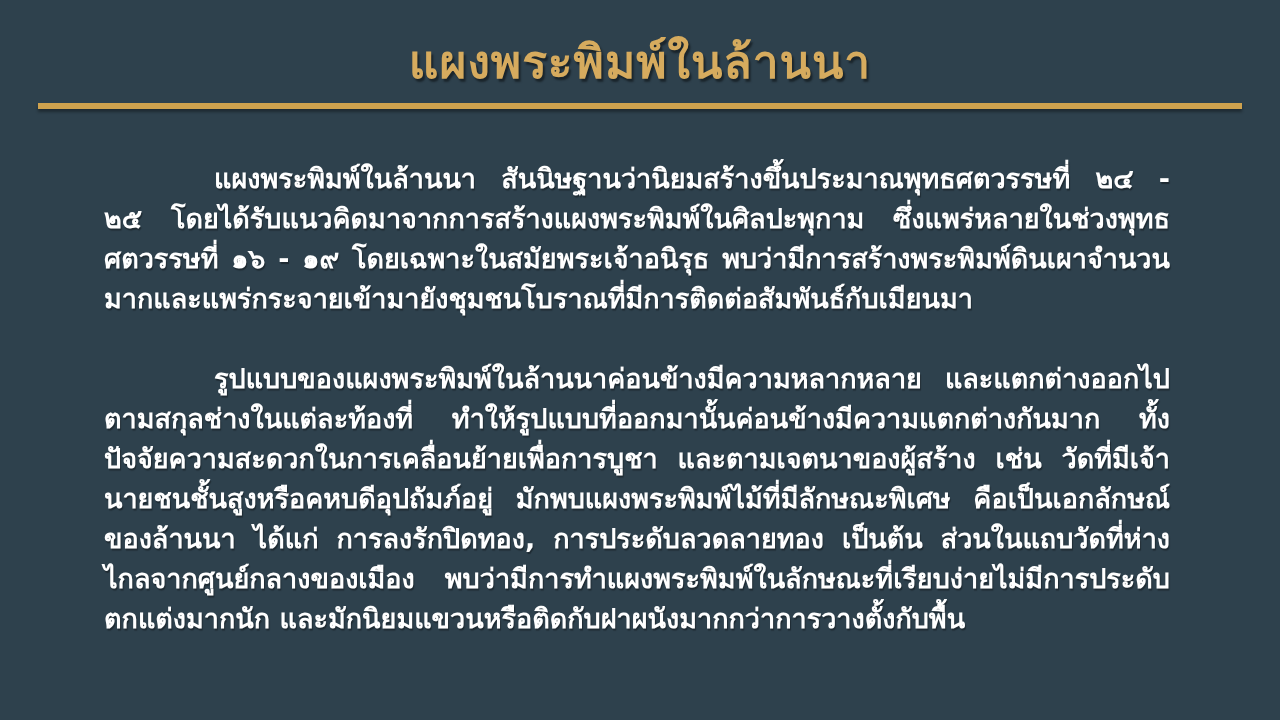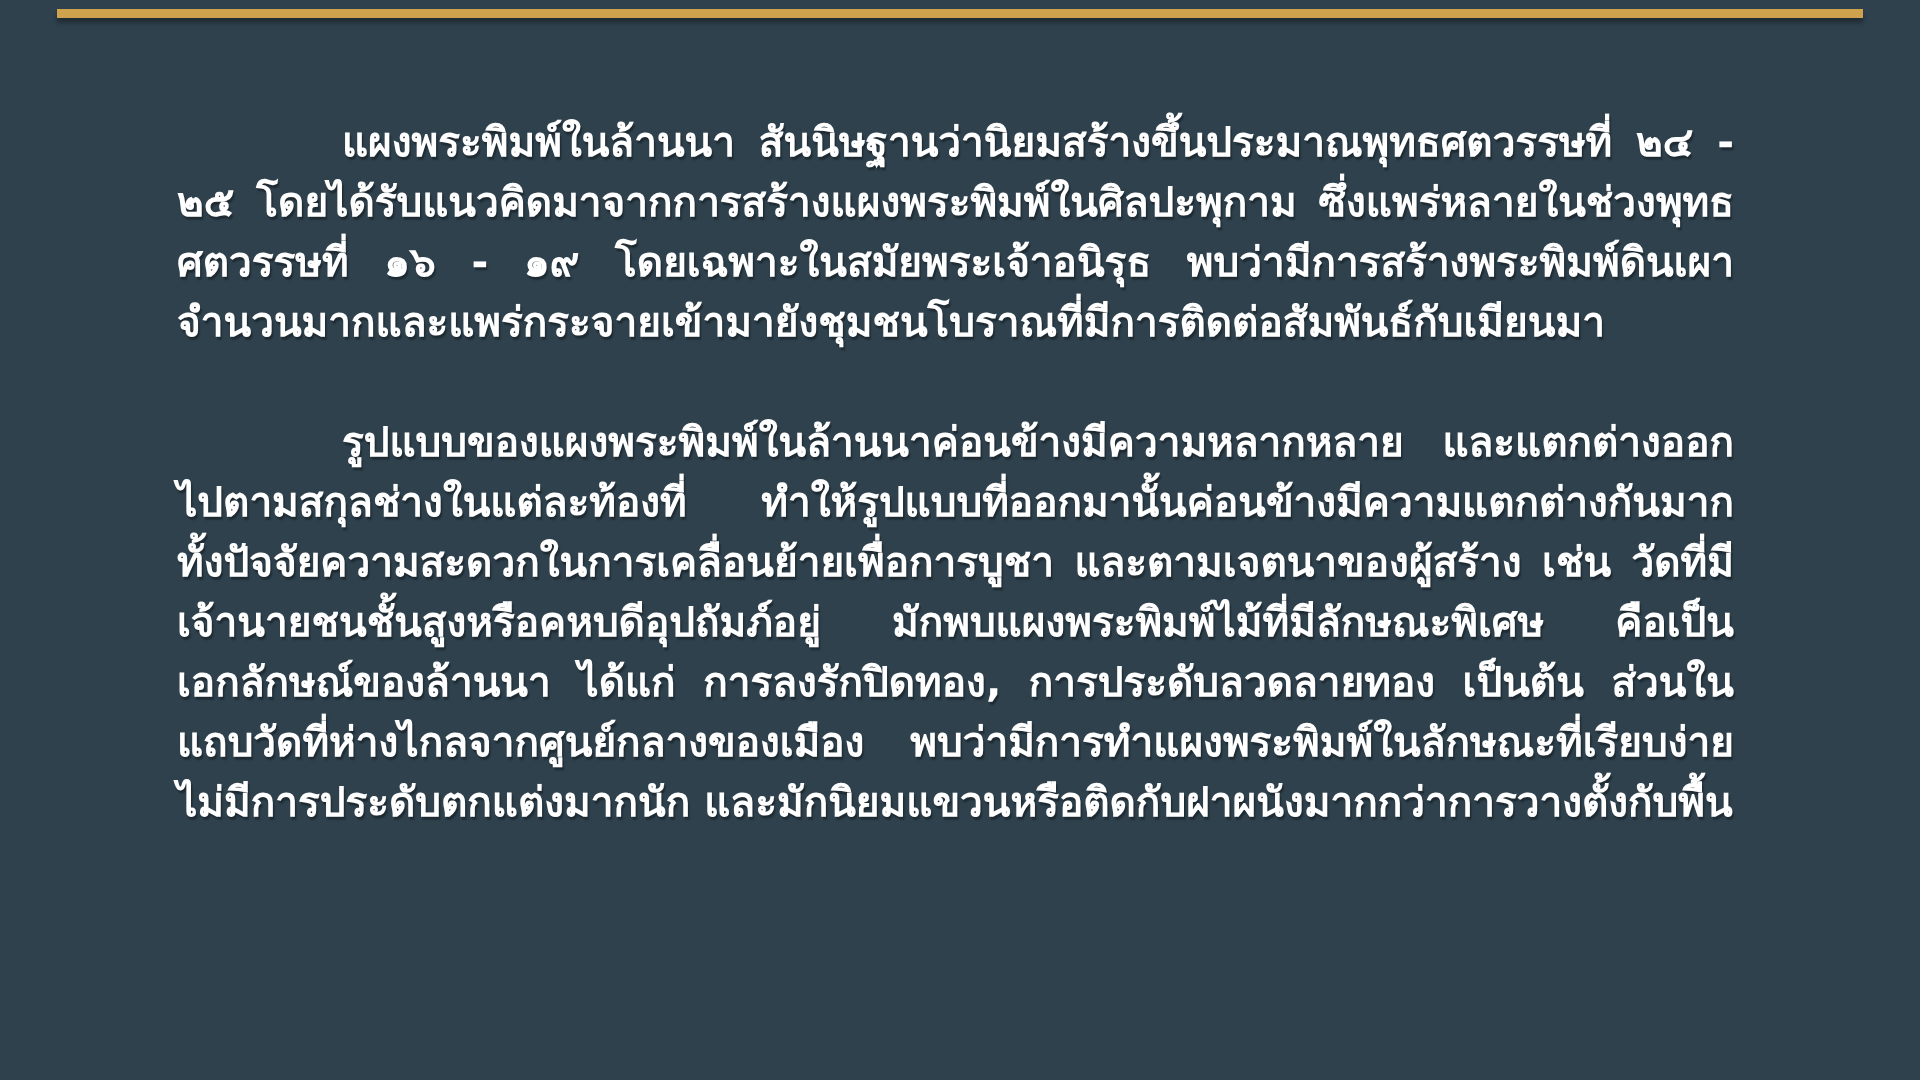--- a/index.html
+++ b/index.html
@@ -29,36 +29,39 @@
       line-height: 1.5;
     }
     .title-rule {
       margin: 6px 38px 0 38px;
       height: 6px;
       background: #cfa24e;
       border: 0;
       box-shadow: 0 3px 3px rgba(0,0,0,0.35);
     }
     .body-text {
-      margin: 16px;
+      margin: 2px;
       padding: 48px 108px 0 102px;
       color: #ffffff;
       font-size: 27px;
       font-weight: bold;
       line-height: 40px;
       text-align: justify;
       text-shadow: 1px 2px 1px rgba(0,0,0,0.35);
     }
     .body-text p {
       margin: 0 0 40px 0;
       text-indent: 110px;
     }
   </style>
 </head>
 <body>
 
 <div class="slide">
+  <div class="title-block">
+    <h1 class="slide-title">แผงพระพิมพ์ในล้านนา</h1>
+  </div>
   <div class="title-rule"></div>
   <div class="body-text">
     <p>แผงพระพิมพ์ในล้านนา สันนิษฐานว่านิยมสร้างขึ้นประมาณพุทธศตวรรษที่ ๒๔ - ๒๕ โดยได้รับแนวคิดมาจากการสร้างแผงพระพิมพ์ในศิลปะพุกาม ซึ่งแพร่หลายในช่วงพุทธศตวรรษที่ ๑๖ - ๑๙ โดยเฉพาะในสมัยพระเจ้าอนิรุธ พบว่ามีการสร้างพระพิมพ์ดินเผาจำนวนมากและแพร่กระจายเข้ามายังชุมชนโบราณที่มีการติดต่อสัมพันธ์กับเมียนมา</p>
     <p>รูปแบบของแผงพระพิมพ์ในล้านนาค่อนข้างมีความหลากหลาย และแตกต่างออกไปตามสกุลช่างในแต่ละท้องที่ ทำให้รูปแบบที่ออกมานั้นค่อนข้างมีความแตกต่างกันมาก ทั้งปัจจัยความสะดวกในการเคลื่อนย้ายเพื่อการบูชา และตามเจตนาของผู้สร้าง เช่น วัดที่มีเจ้านายชนชั้นสูงหรือคหบดีอุปถัมภ์อยู่ มักพบแผงพระพิมพ์ไม้ที่มีลักษณะพิเศษ คือเป็นเอกลักษณ์ของล้านนา ได้แก่ การลงรักปิดทอง, การประดับลวดลายทอง เป็นต้น ส่วนในแถบวัดที่ห่างไกลจากศูนย์กลางของเมือง พบว่ามีการทำแผงพระพิมพ์ในลักษณะที่เรียบง่ายไม่มีการประดับตกแต่งมากนัก และมักนิยมแขวนหรือติดกับฝาผนังมากกว่าการวางตั้งกับพื้น</p>
   </div>
 </div>
 
 </body></html>

